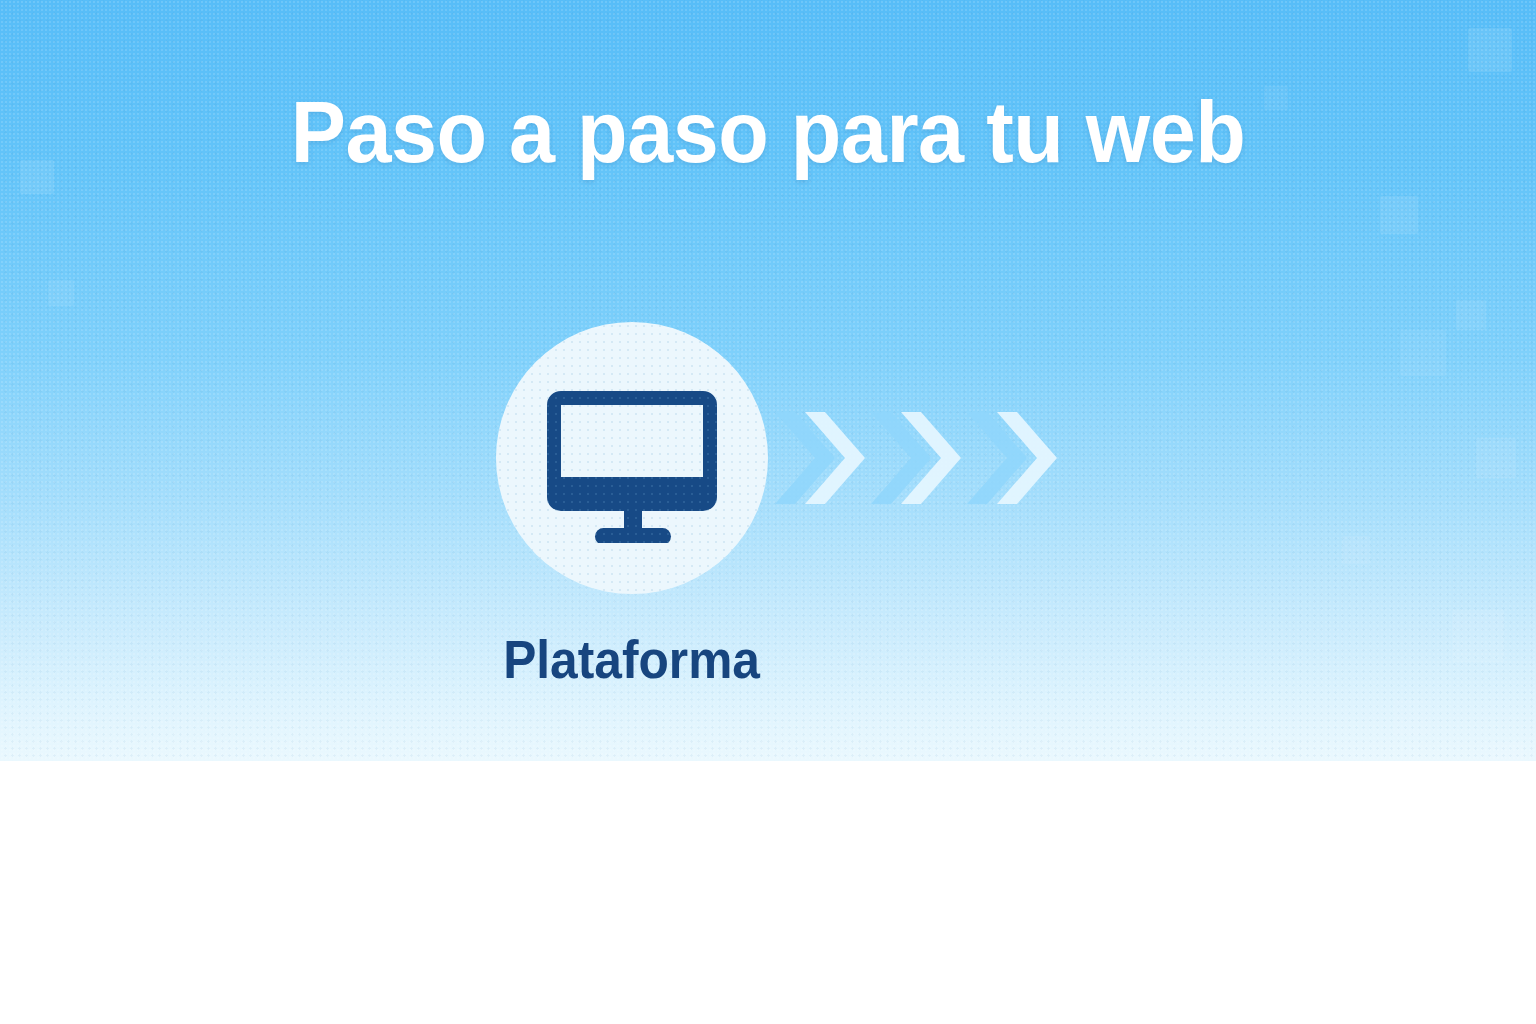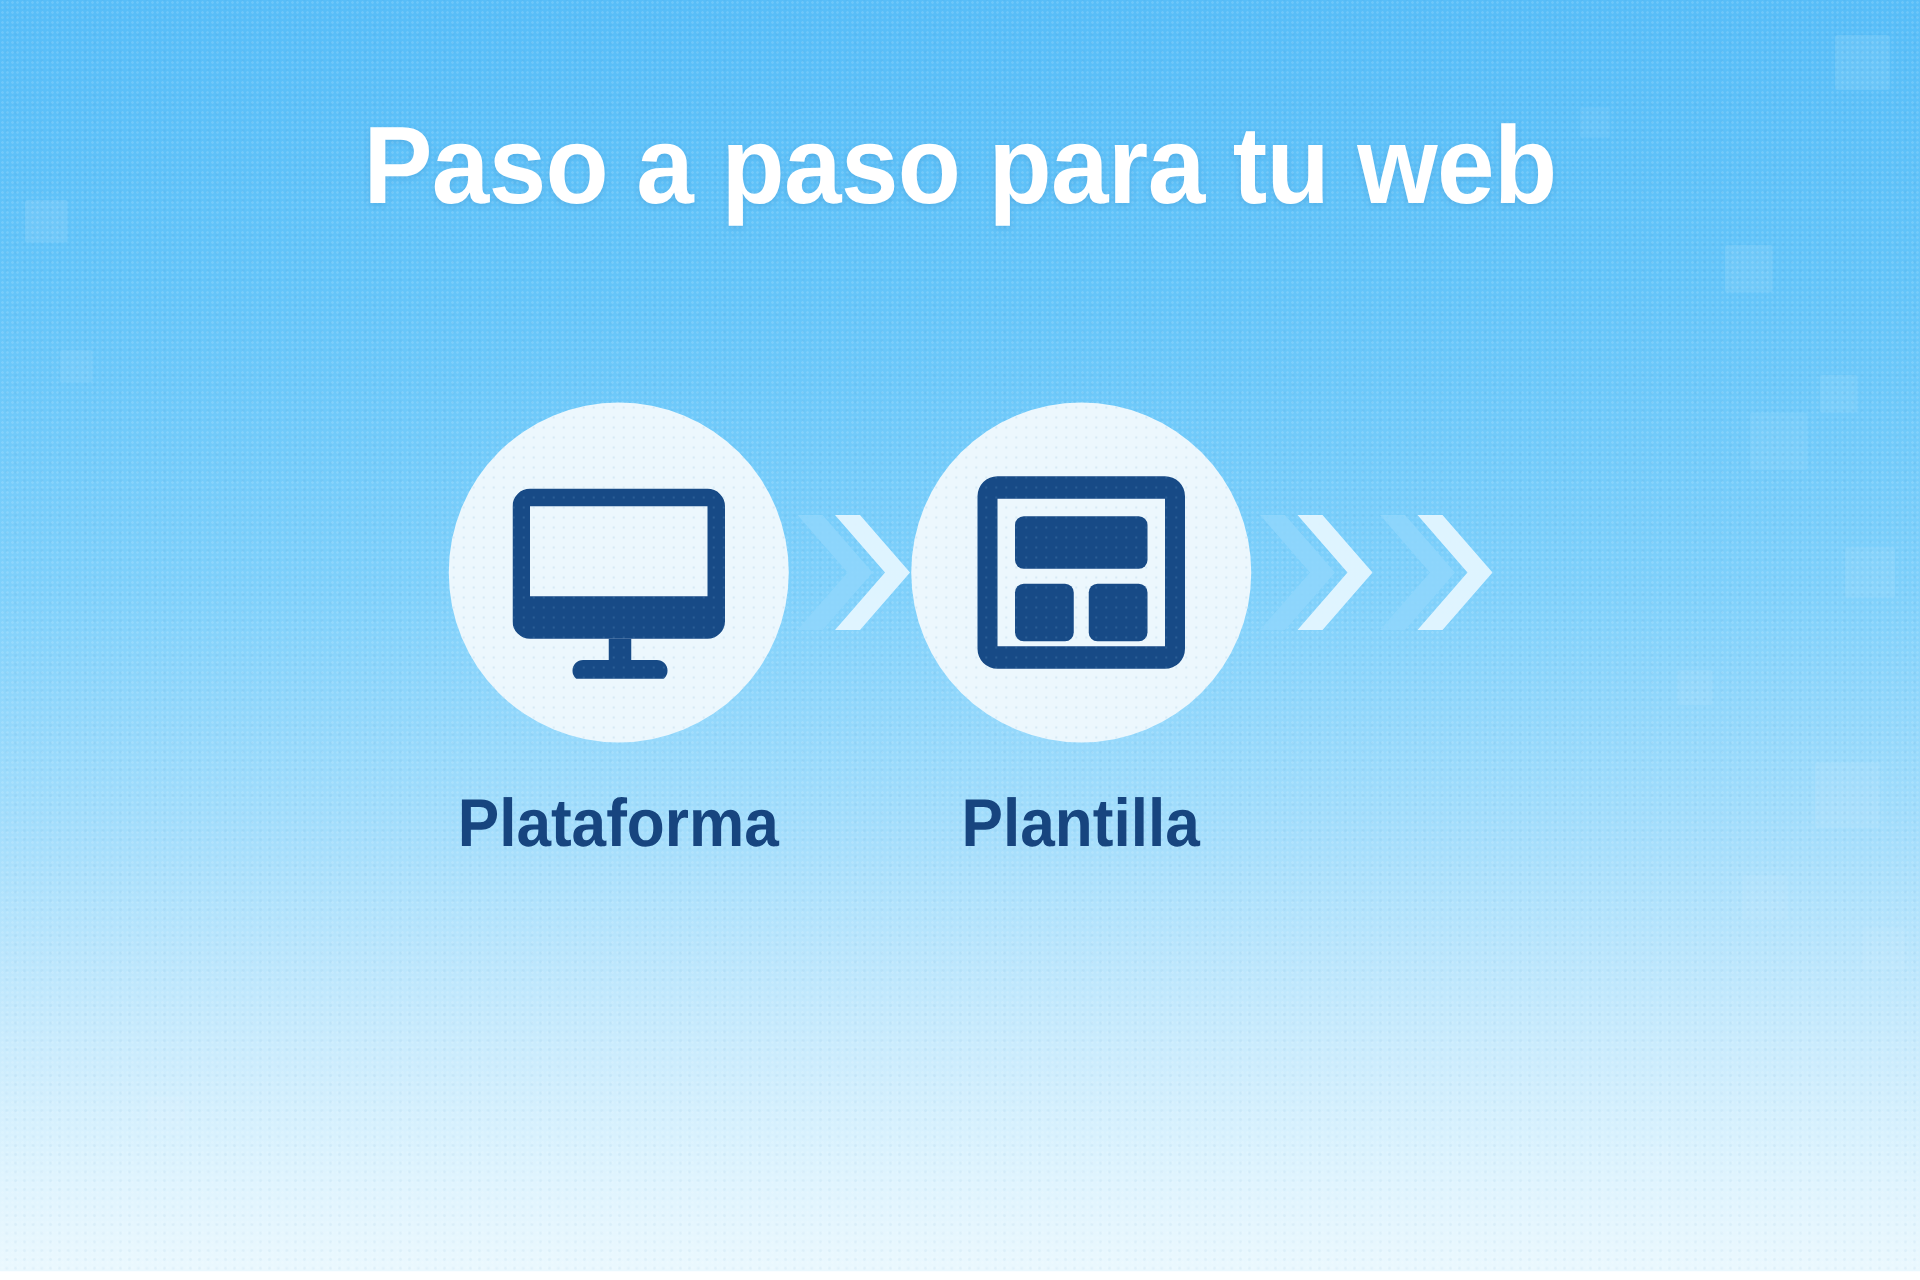--- a/index.html
+++ b/index.html
@@ -5,21 +5,21 @@
 <style>
   * { margin:0; padding:0; box-sizing:border-box; }
   html, body {
     width:1536px; height:1024px;
     overflow:hidden;
     font-family:"Liberation Sans", sans-serif;
   }
 
   .infographic {
     position:relative;
-    width:1536px; height:1017px;
+    width:1536px; height:761px;
     background:
       linear-gradient(180deg,
         #57bdf8 0%,
         #63c4f9 22%,
         #7ed0fb 46%,
         #a5defc 66%,
         #c9ebfd 82%,
         #dff4fe 93%,
         #eaf8fe 100%);
     overflow:hidden;
@@ -151,35 +151,20 @@
       <div class="step-label">Plataforma</div>
     </div>
 
     <div class="chev">
       <svg width="96" height="120" viewBox="0 0 96 120">
         <path d="M6 14 L46 60 L6 106 L26 106 L66 60 L26 14 Z" fill="#8fd6fb" opacity="0.85"></path>
         <path d="M36 14 L76 60 L36 106 L56 106 L96 60 L56 14 Z" fill="#e4f6ff" opacity="0.95"></path>
       </svg>
     </div>
 
-    <div class="step">
-      <div class="circle">
-        <div class="dots"></div>
-        <svg width="170" height="170" viewBox="0 0 170 170">
-          <g fill="#174a86">
-            <path d="M18 8 h134 a16 16 0 0 1 16 16 v122 a16 16 0 0 1 -16 16 h-134 a16 16 0 0 1 -16 -16 v-122 a16 16 0 0 1 16 -16 z
-                     M18 26 v118 h134 v-118 z" fill-rule="evenodd"></path>
-            <rect x="32" y="40" width="106" height="42" rx="7"></rect>
-            <rect x="32" y="94" width="47" height="46" rx="7"></rect>
-            <rect x="91" y="94" width="47" height="46" rx="7"></rect>
-          </g>
-        </svg>
-      </div>
-      <div class="step-label">Plantilla</div>
-    </div>
 
     <div class="chev">
       <svg width="96" height="120" viewBox="0 0 96 120">
         <path d="M6 14 L46 60 L6 106 L26 106 L66 60 L26 14 Z" fill="#8fd6fb" opacity="0.85"></path>
         <path d="M36 14 L76 60 L36 106 L56 106 L96 60 L56 14 Z" fill="#e4f6ff" opacity="0.95"></path>
       </svg>
     </div>
 
 
     <div class="chev">

